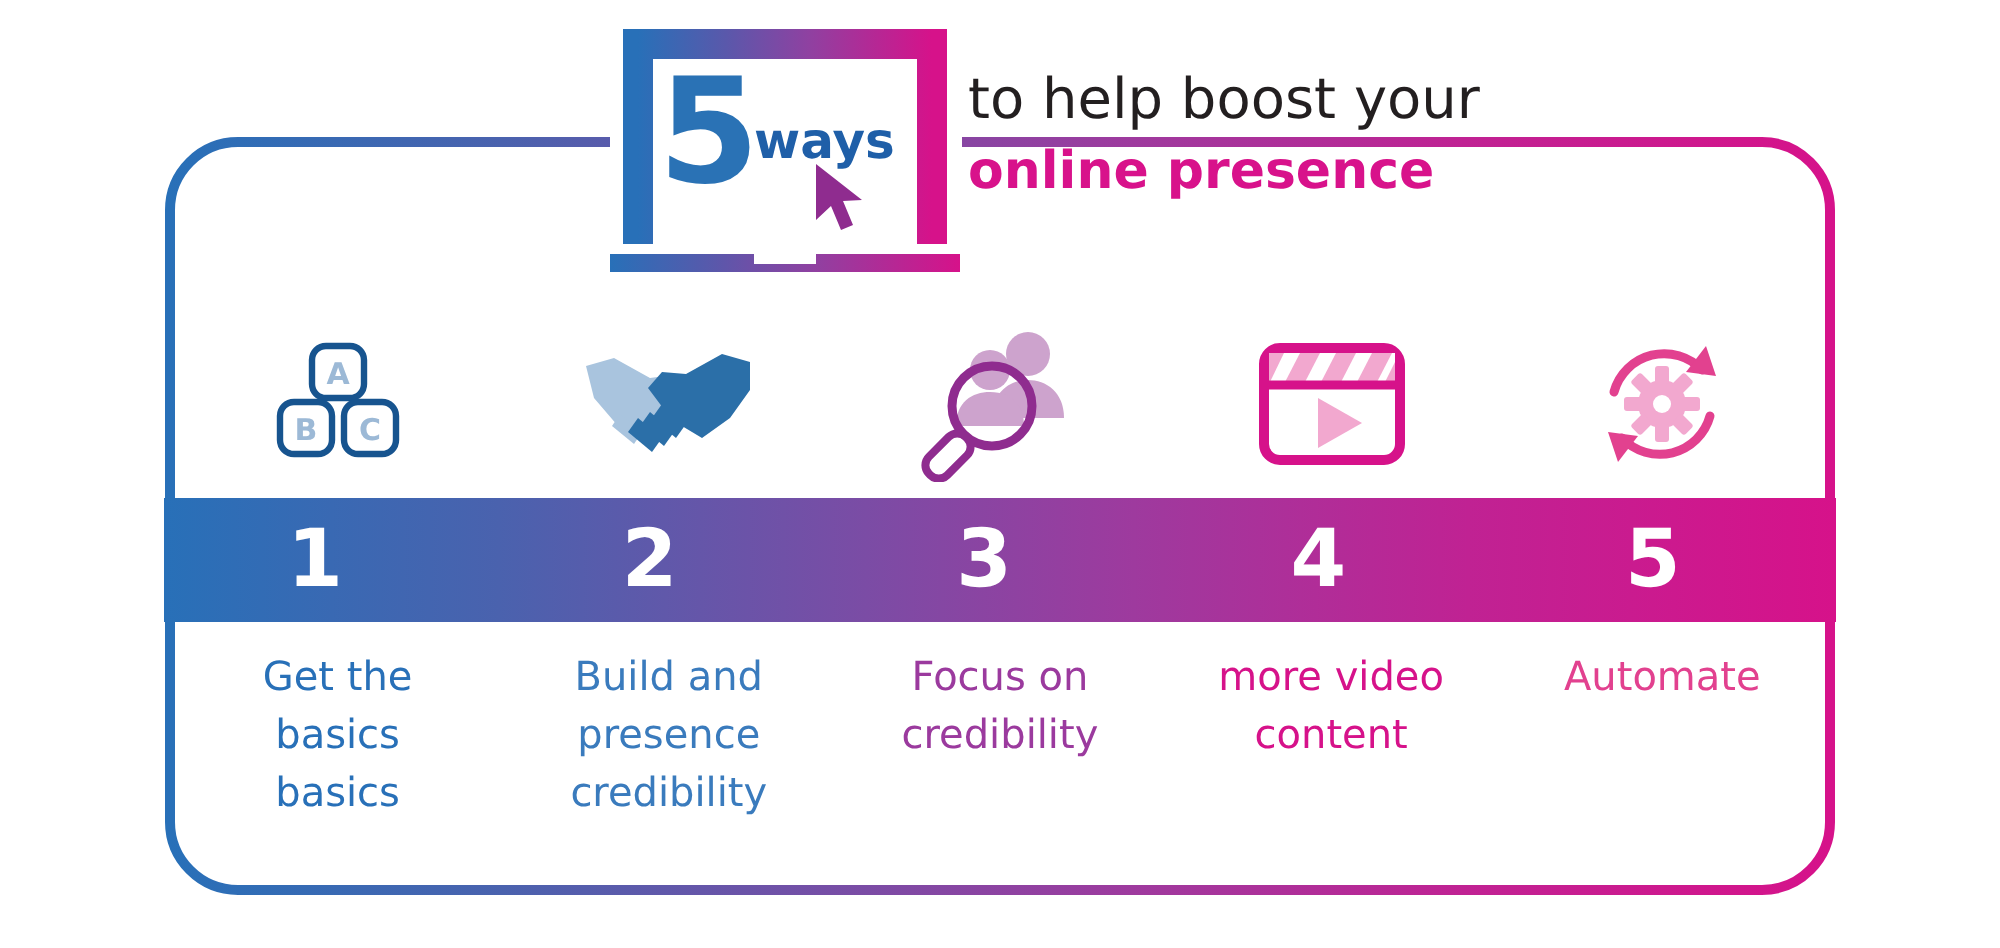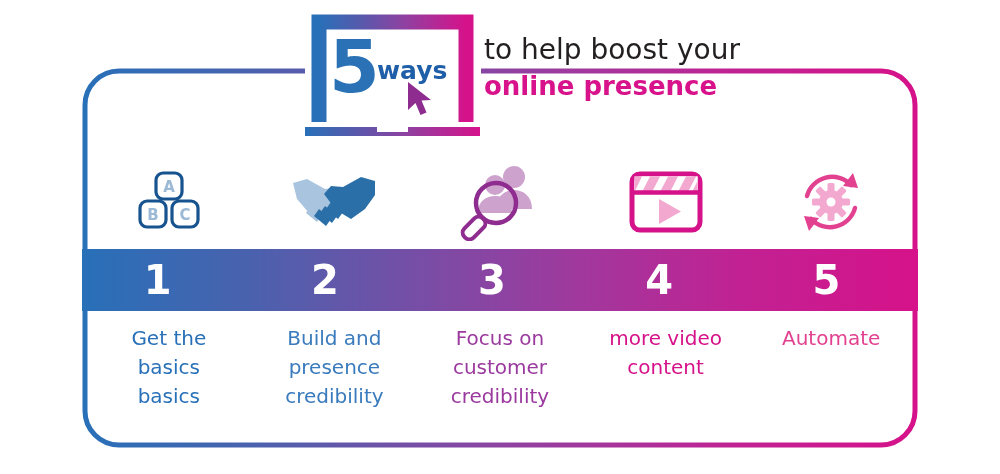--- a/index.html
+++ b/index.html
@@ -321,21 +321,20 @@
       <div>basics</div>
       <div>basics</div>
     </div>
     <div class="cap-cell" style="color: rgb(58, 123, 189);">
       <div>Build and</div>
       <div>presence</div>
       <div>credibility</div>
     </div>
     <div class="cap-cell" style="color: rgb(155, 58, 158);">
       <div>Focus on</div>
-      <div>customer</div>
       <div>credibility</div>
     </div>
     <div class="cap-cell" style="color: rgb(214, 18, 138);">
       <div>more video</div>
       <div>content</div>
     </div>
     <div class="cap-cell" style="color: rgb(226, 65, 143);">
       <div>Automate</div>
     </div>
   </div>

